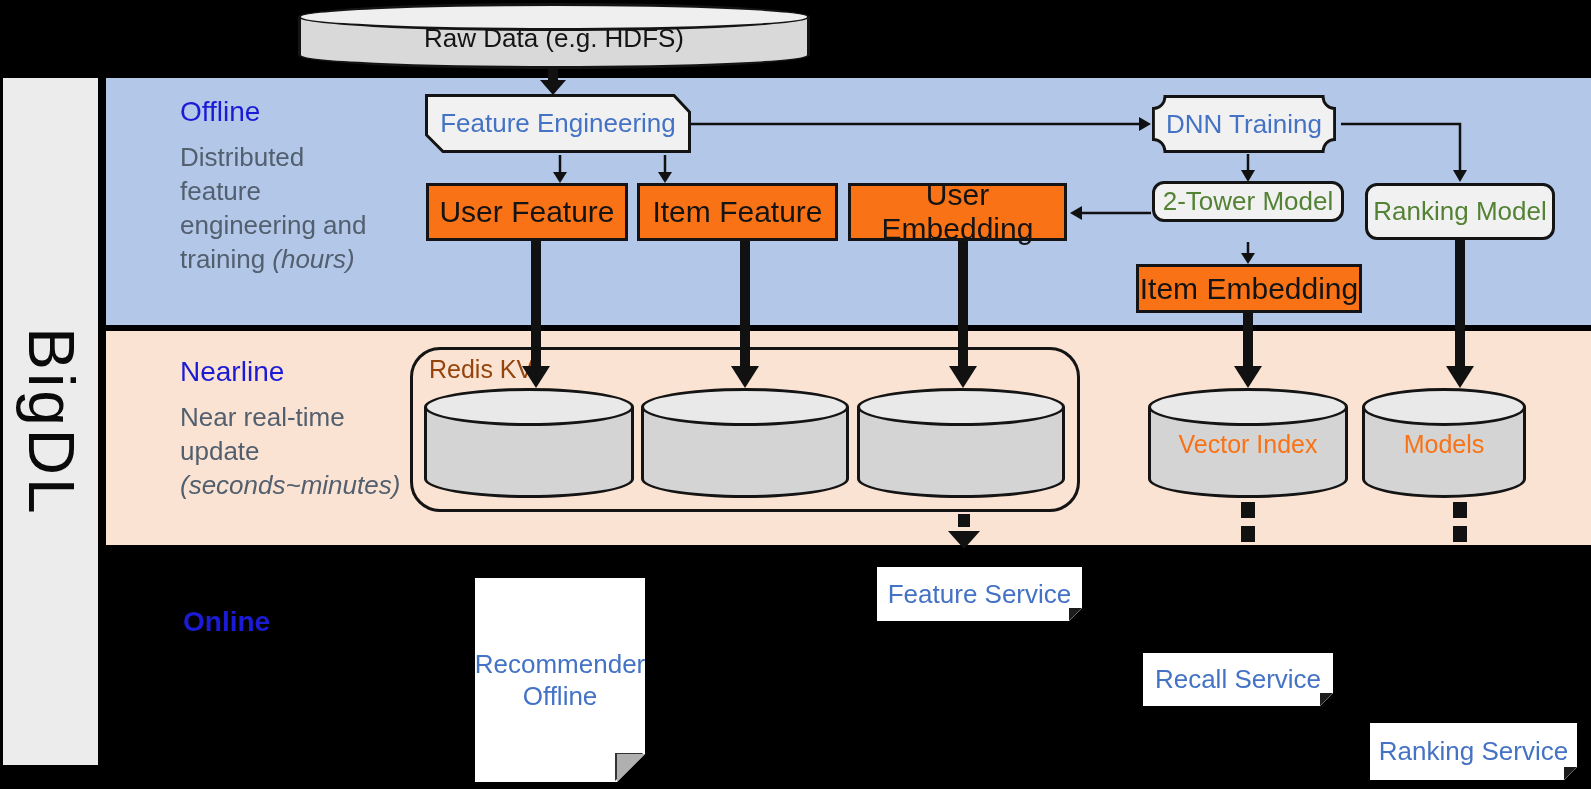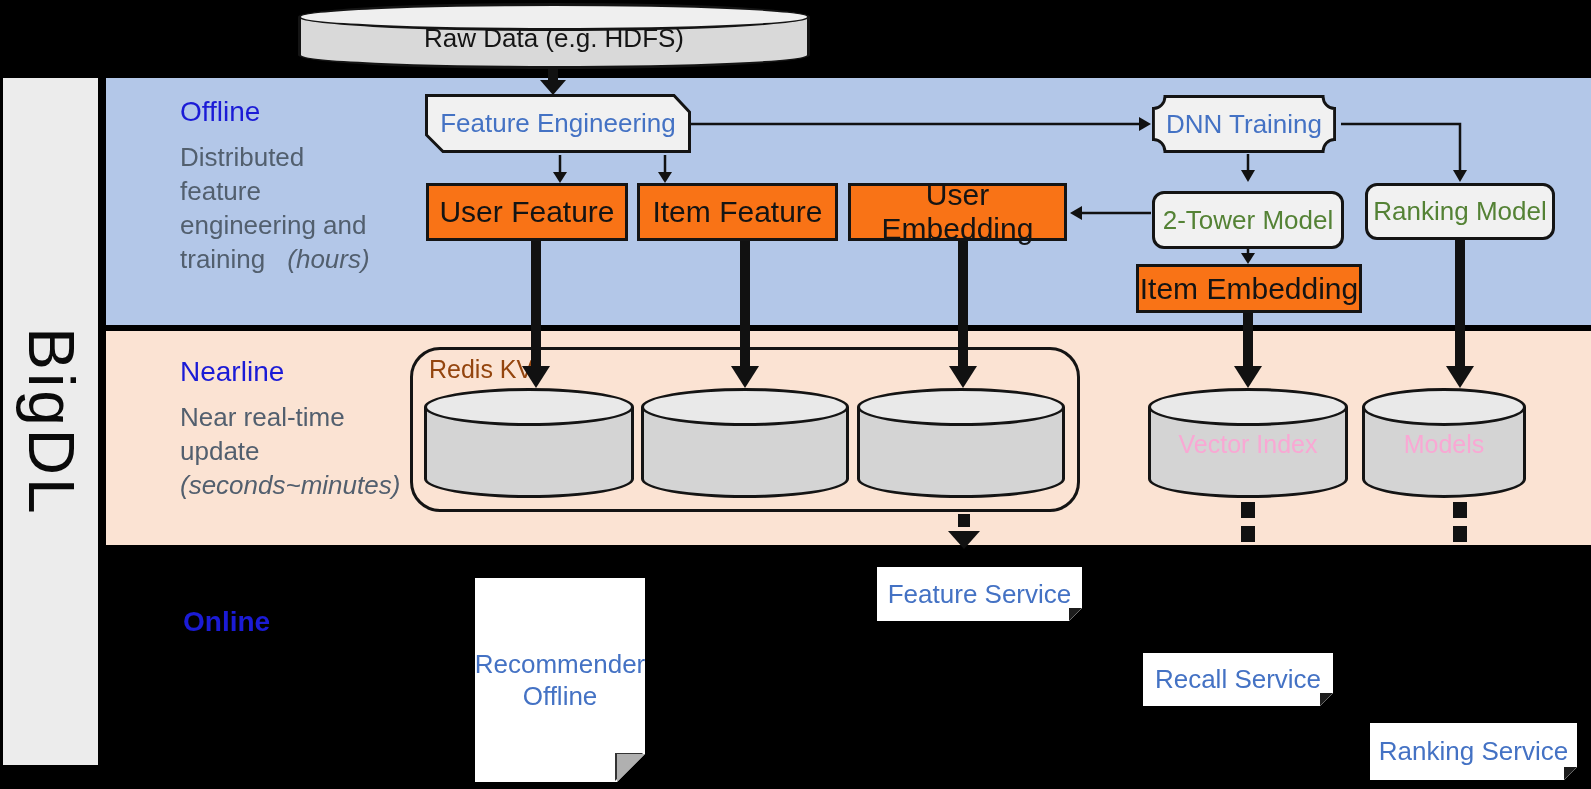--- a/index.html
+++ b/index.html
@@ -13,21 +13,21 @@
   #left-bar{
     position:absolute; left:3px; top:78px; width:95px; height:687px;
     background:#ececec; z-index:2; display:flex; align-items:center; justify-content:center;
   }
   #left-bar .brand{
     transform:rotate(90deg); white-space:nowrap; font-size:64px; color:#0a0a0a; letter-spacing:3px;
   }
   .lane-title{position:absolute; z-index:4; font-size:28px; color:#1b1bd6;}
   .lane-desc{position:absolute; z-index:4; font-size:26px; line-height:34px; color:#525f6e;}
   .lane-desc .it{font-style:italic;}
-  .lane-desc .sp{margin-right:22px;}
+  .lane-desc .sp{margin-right:7px;}
   #online-title{font-weight:bold;}
 
   svg.connectors{position:absolute; left:0; top:0; z-index:3;}
 
   .node{position:absolute; z-index:5; display:flex; align-items:center; justify-content:center;
         box-sizing:border-box; text-align:center;}
   .gray-box{background:#f97316; border:3px solid #141414; font-size:30px; color:#141414;}
   .round-box{background:#f1f1f1; border:3px solid #141414; border-radius:12px; font-size:26px; color:#548235;}
   .shape-box{padding:8px;}
   .shape-box svg{position:absolute; left:0; top:0; width:100%; height:100%;}
@@ -46,21 +46,21 @@
     border-left:3px solid #141414; border-right:3px solid #141414; z-index:1; box-sizing:border-box;}
   .cyl .bot,.cyl .top{position:absolute; left:0; right:0; border-radius:50%;
     border:3px solid #141414; box-sizing:border-box;}
   .cyl .bot{bottom:0; background:var(--cfill); z-index:0;}
   .cyl .top{top:0; background:var(--ctop); z-index:2;}
   .cyl .lbl{position:absolute; z-index:3; width:100%; text-align:center;}
 
   .store{--cfill:#d4d4d4; --ctop:#e9e9e9; width:208px; height:110px;}
   .store .top,.store .bot{height:38px;}
   .store .body{top:19px; bottom:19px;}
-  .store .lbl{top:42px; font-size:25px; color:#f9a8d4;}
+  .store .lbl{top:42px; font-size:25px; color:#f97316;}
 
   #raw-data{--cfill:#d9d9d9; --ctop:#efefef; left:298px; top:3px; width:512px; height:66px; z-index:5;}
   #raw-data .top,#raw-data .bot{height:28px;}
   #raw-data .body{top:14px; bottom:14px;}
   #raw-data .lbl{top:20px; font-size:26px; color:#141414;}
 
   .paper{background:#ffffff; color:#4472c4; font-size:26px; z-index:5;}
   .paper .fold{position:absolute; right:0; bottom:0; width:0; height:0; z-index:3;}
   .svc{clip-path:polygon(0 0,100% 0,100% calc(100% - 13px),calc(100% - 13px) 100%,0 100%);}
   .svc .fold{border-top:13px solid #1c1c1c; border-right:13px solid transparent;}
@@ -170,21 +170,21 @@
 
   <div class="node gray-box" style="left:426px; top:183px; width:202px; height:58px;">
     <span>User Feature</span>
   </div>
   <div class="node gray-box" style="left:637px; top:183px; width:201px; height:58px;">
     <span>Item Feature</span>
   </div>
   <div class="node gray-box" style="left:848px; top:183px; width:219px; height:58px;">
     <span>User Embedding</span>
   </div>
-  <div class="node round-box" style="left:1152px; top:191px; width:192px; height:58px;">
+  <div class="node round-box" style="left:1152px; top:181px; width:192px; height:41px;">
     <span>2-Tower Model</span>
   </div>
   <div class="node round-box" style="left:1365px; top:183px; width:190px; height:57px;">
     <span>Ranking Model</span>
   </div>
   <div class="node gray-box" style="left:1136px; top:264px; width:226px; height:49px;">
     <span>Item Embedding</span>
   </div>
 
   <div class="cyl store" style="left:424px; top:388px; width:210px;">

